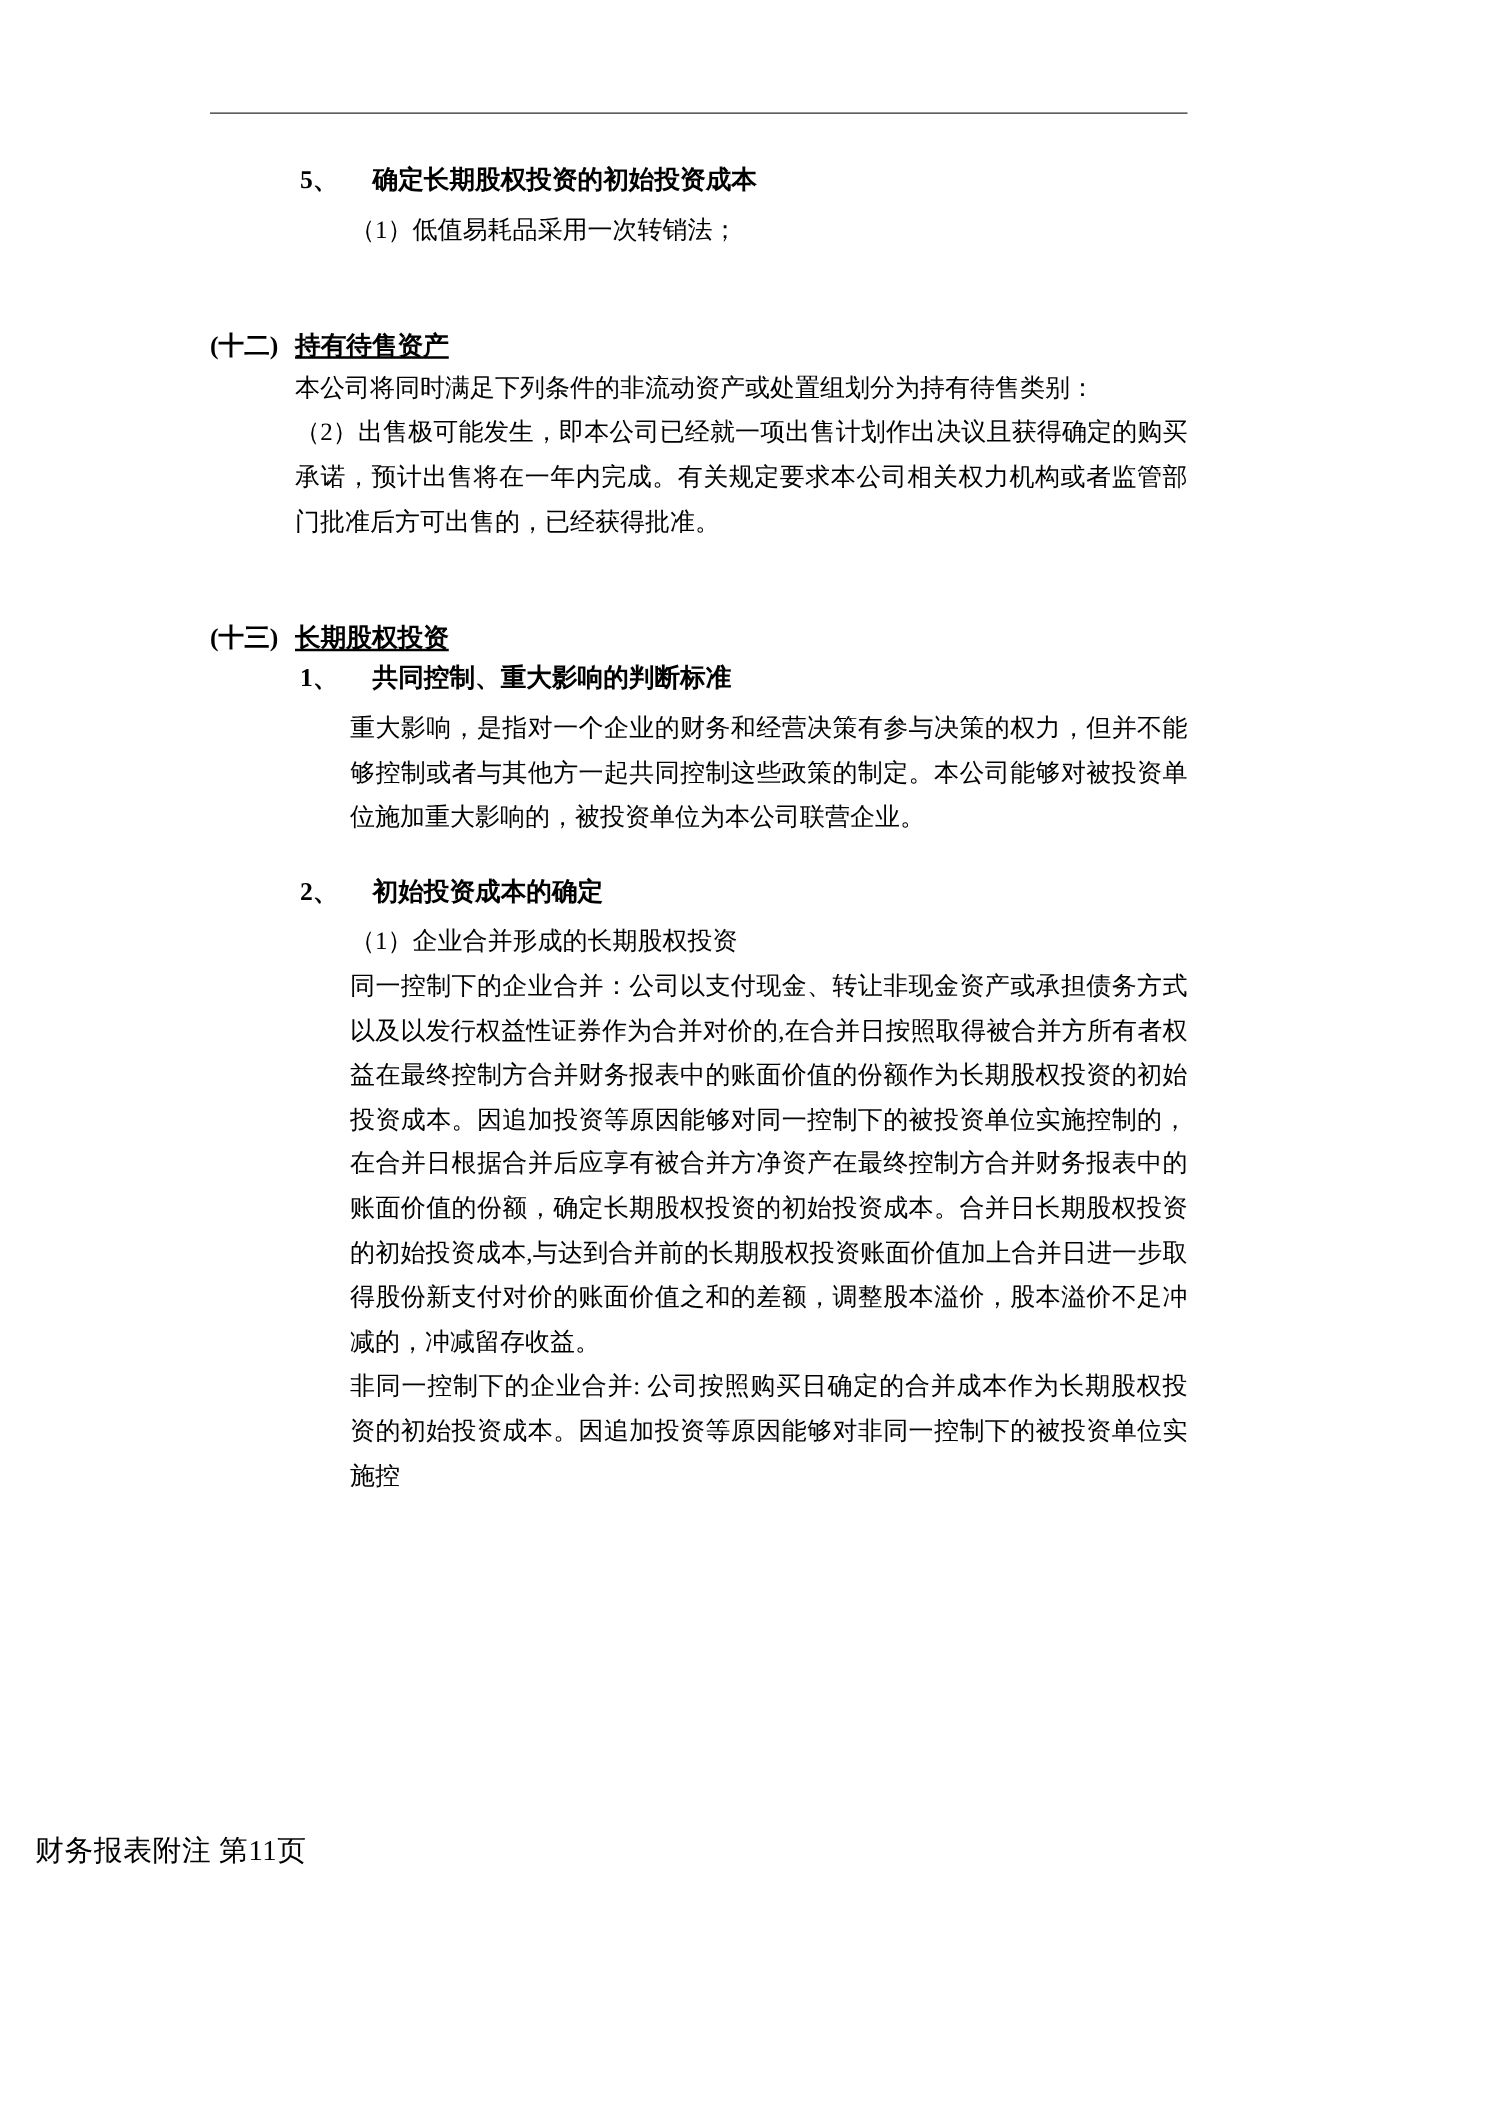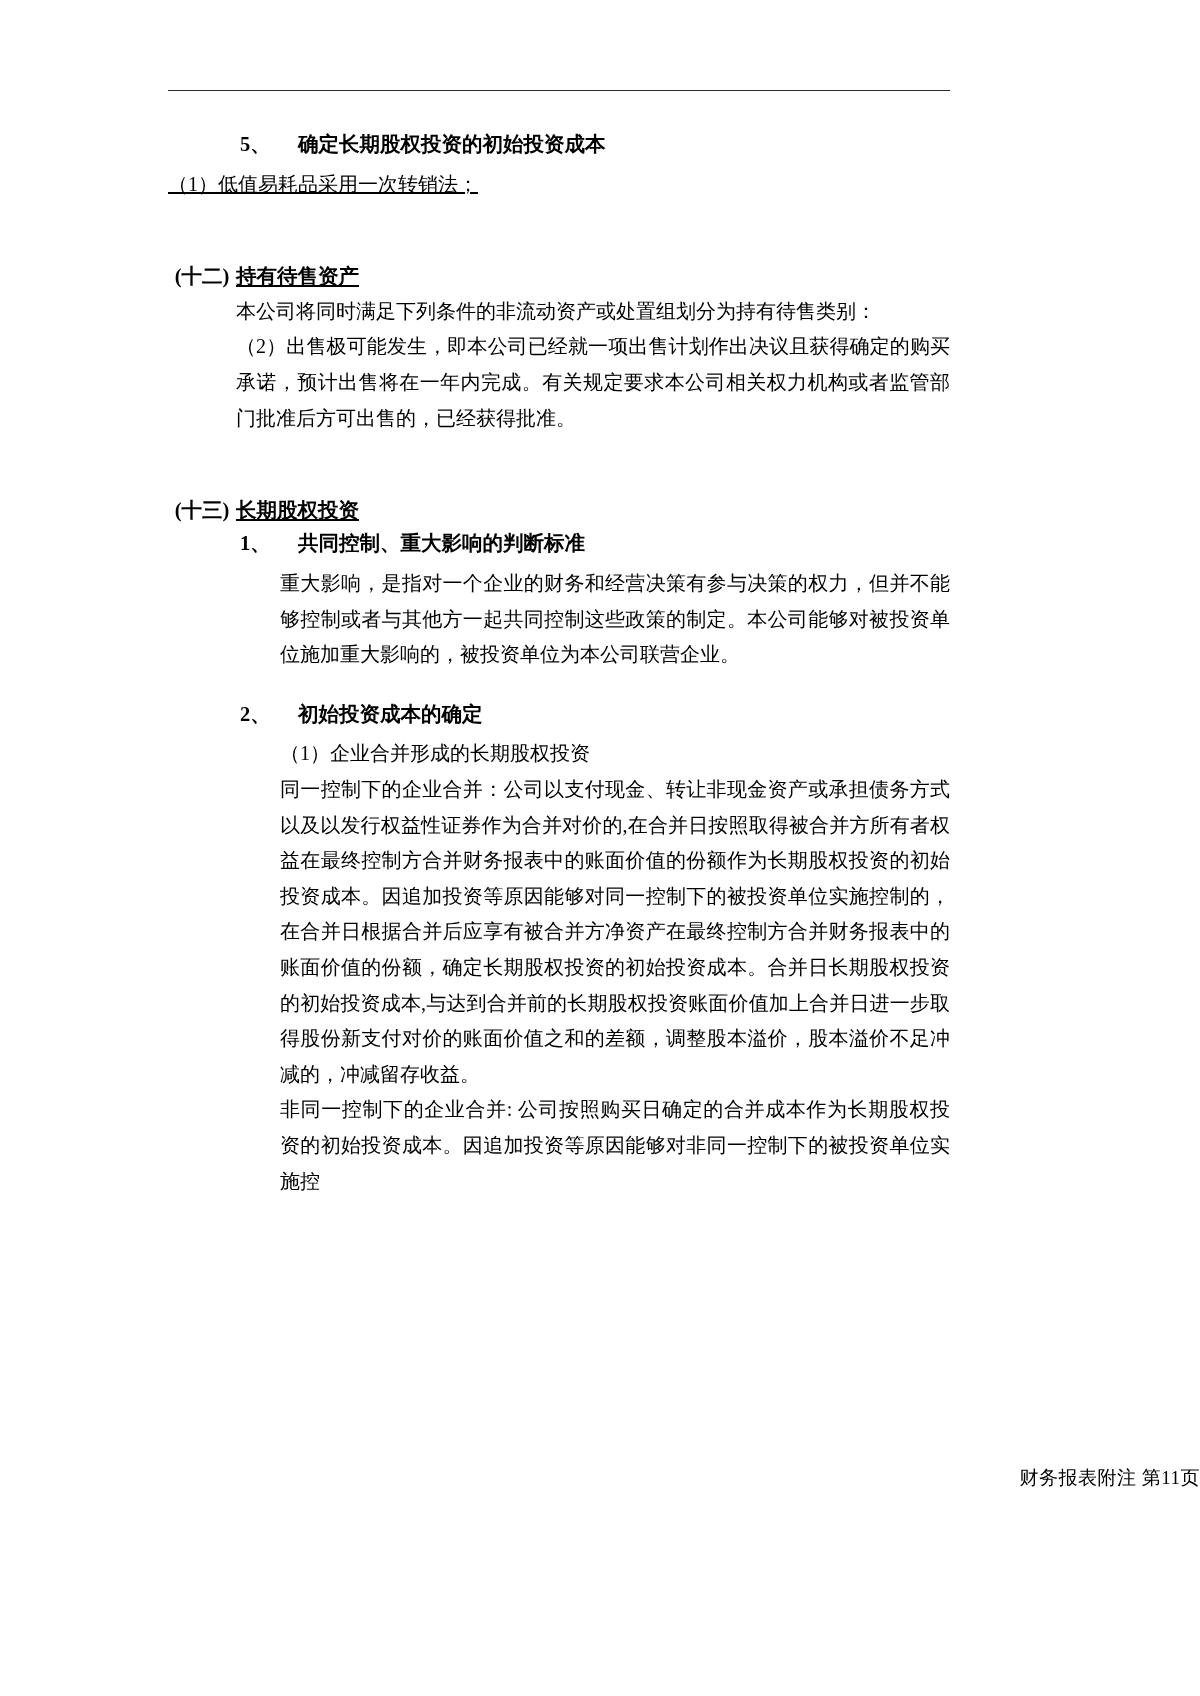--- a/index.html
+++ b/index.html
@@ -39,34 +39,33 @@
     margin-bottom: 6px;
   }
   .num-head .num {
     width: 58px;
     flex: 0 0 58px;
   }
   .num-head .txt {
     flex: 1;
   }
   .sub-line {
+    margin-left: 112px;
     font-size: 20px;
     line-height: 1.75;
-    text-decoration: underline;
   }
   .sec-head {
     display: flex;
     font-weight: bold;
     font-size: 20.5px;
     margin-top: 34px;
     margin-bottom: 4px;
   }
   .sec-head .lbl {
     flex: 0 0 68px;
-    text-align: center;
   }
   .sec-head .ttl {
     flex: 1;
     text-decoration: underline;
   }
   .body-par {
     margin-left: 68px;
     font-size: 20px;
     line-height: 1.78;
     text-align: justify;
@@ -74,23 +73,24 @@
   }
   .body-par.indent2 {
     margin-left: 112px;
   }
   .gap-md { height: 26px; }
   .footer {
     position: absolute;
     left: 0;
     right: 0;
     top: 1465px;
-    text-align: right;
-    font-size: 19px;
+    text-align: left;
+    font-size: 23px;
     letter-spacing: 0.5px;
+    padding-left: 28px;
   }
   .footer .pg { font-weight: normal; }
 </style>
 </head>
 <body>
 
 <div class="page">
   <div class="content">
 
     <div class="top-rule"></div>

